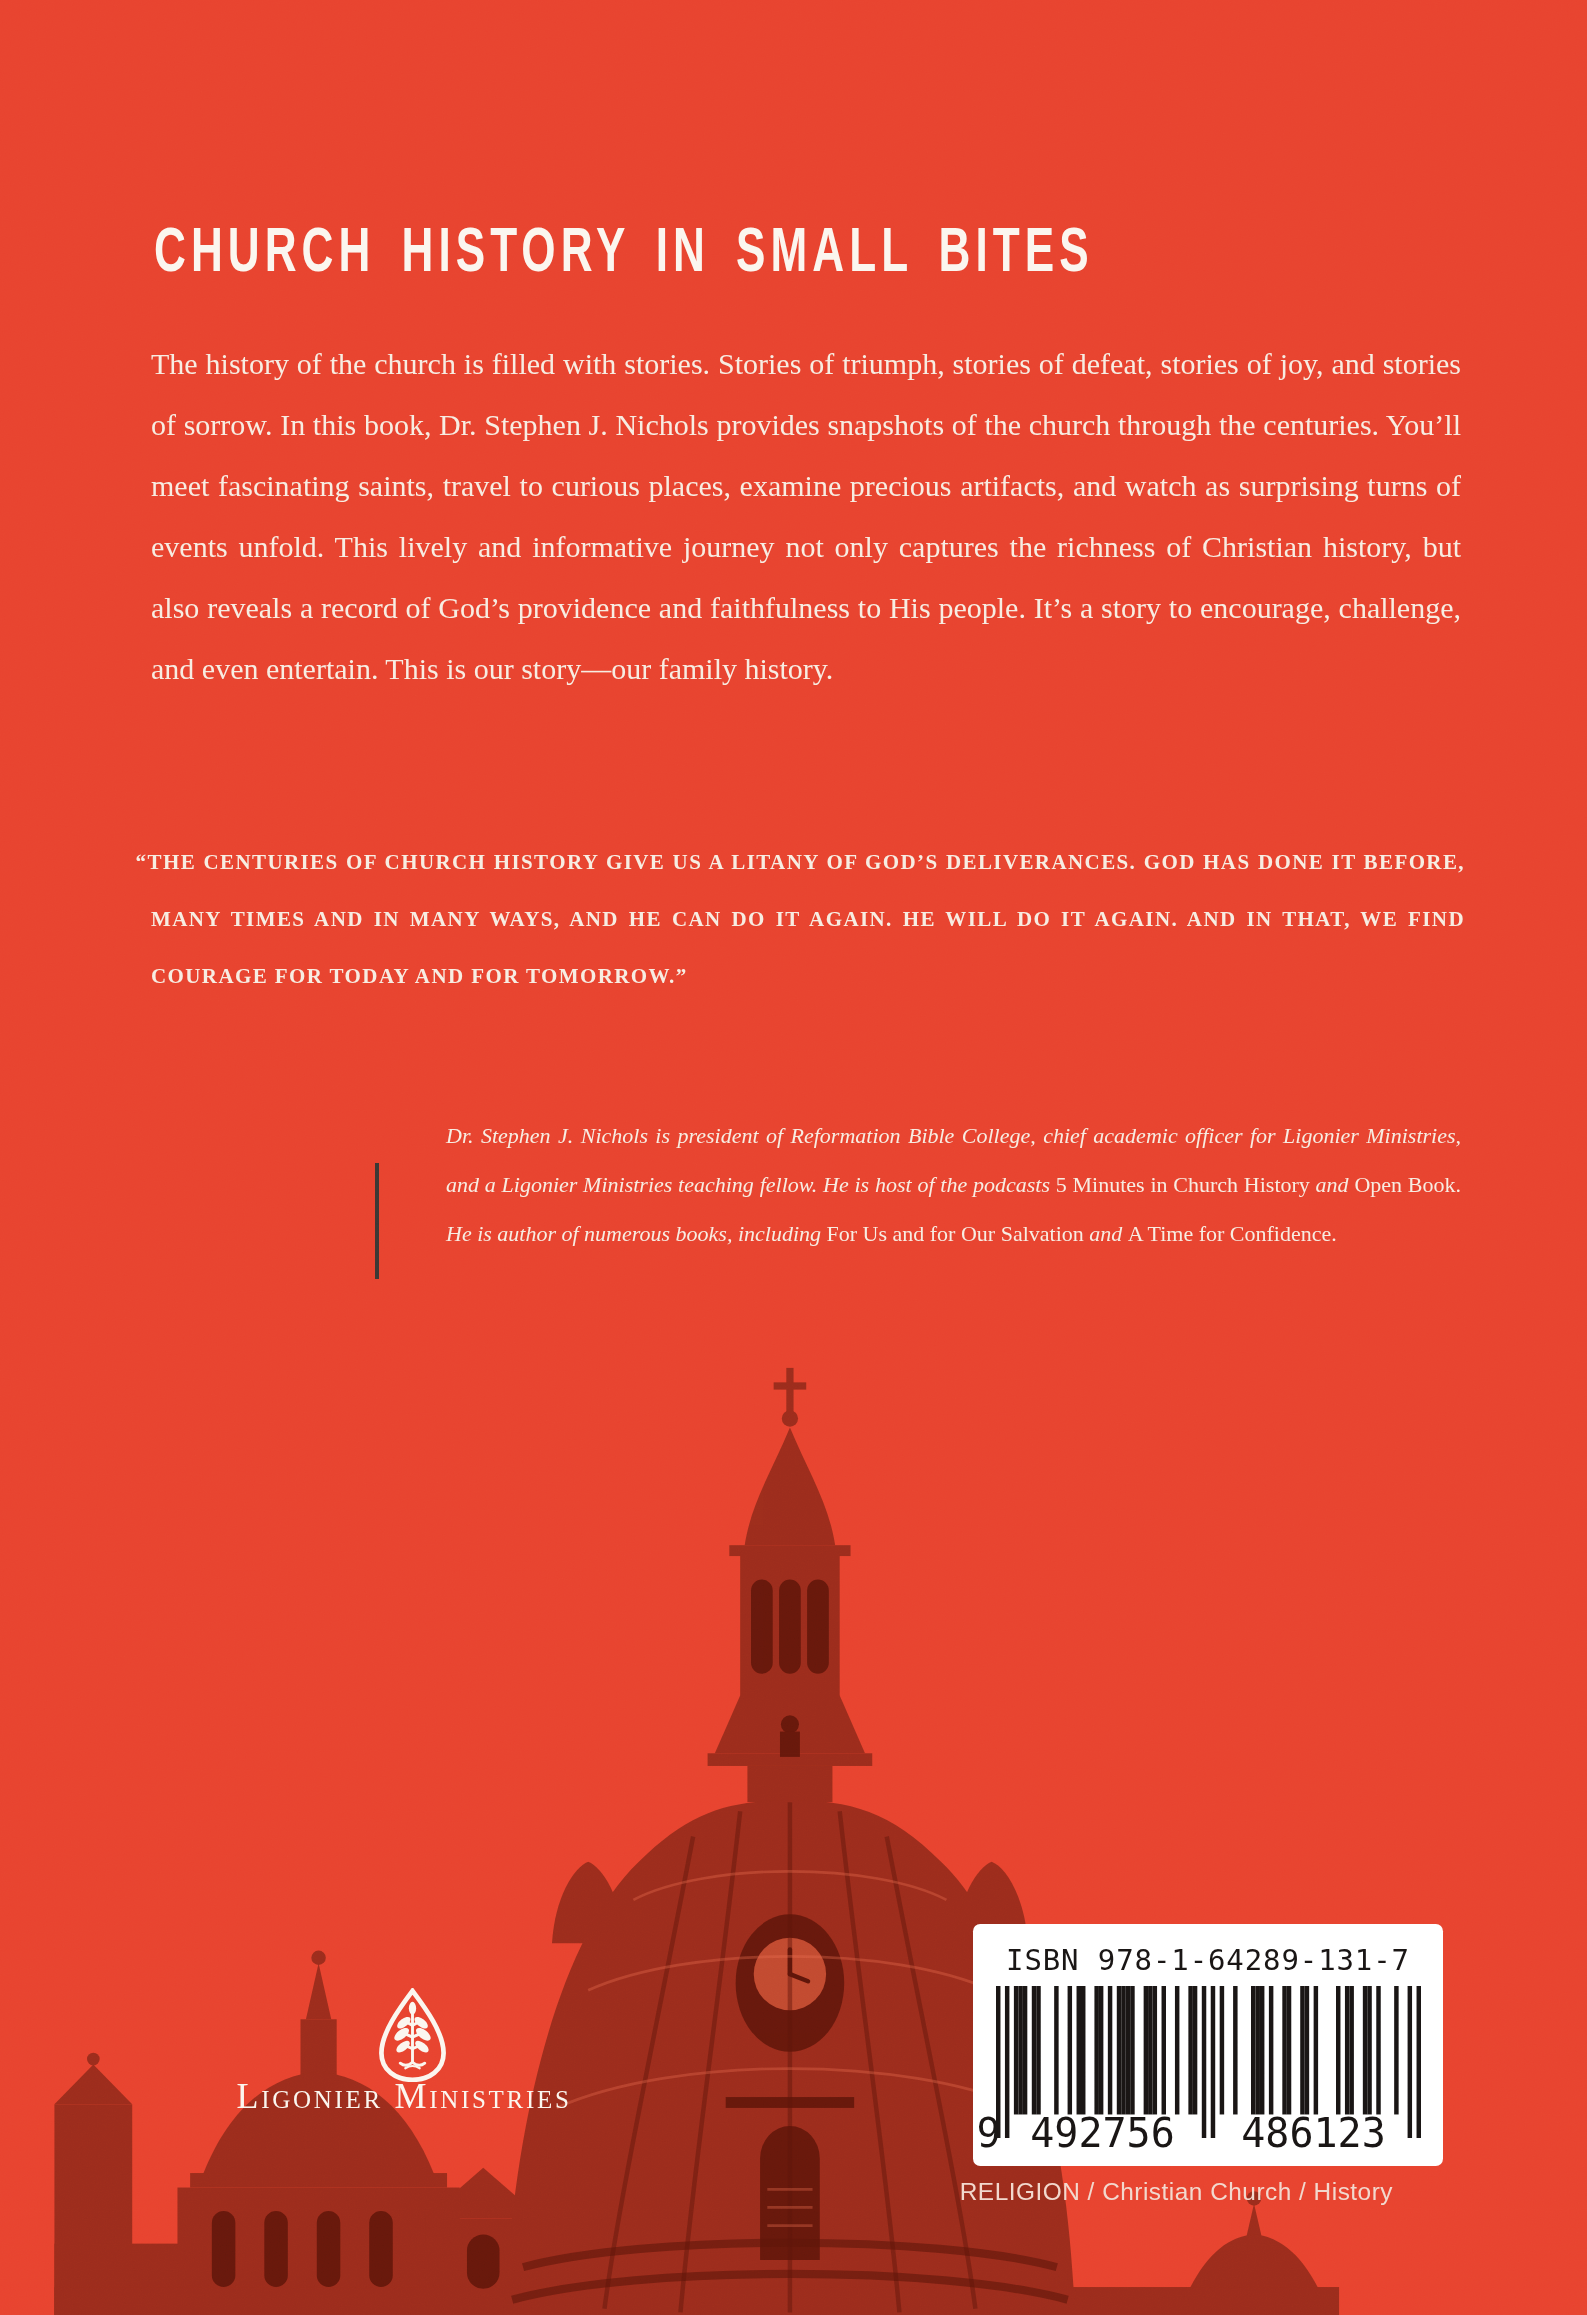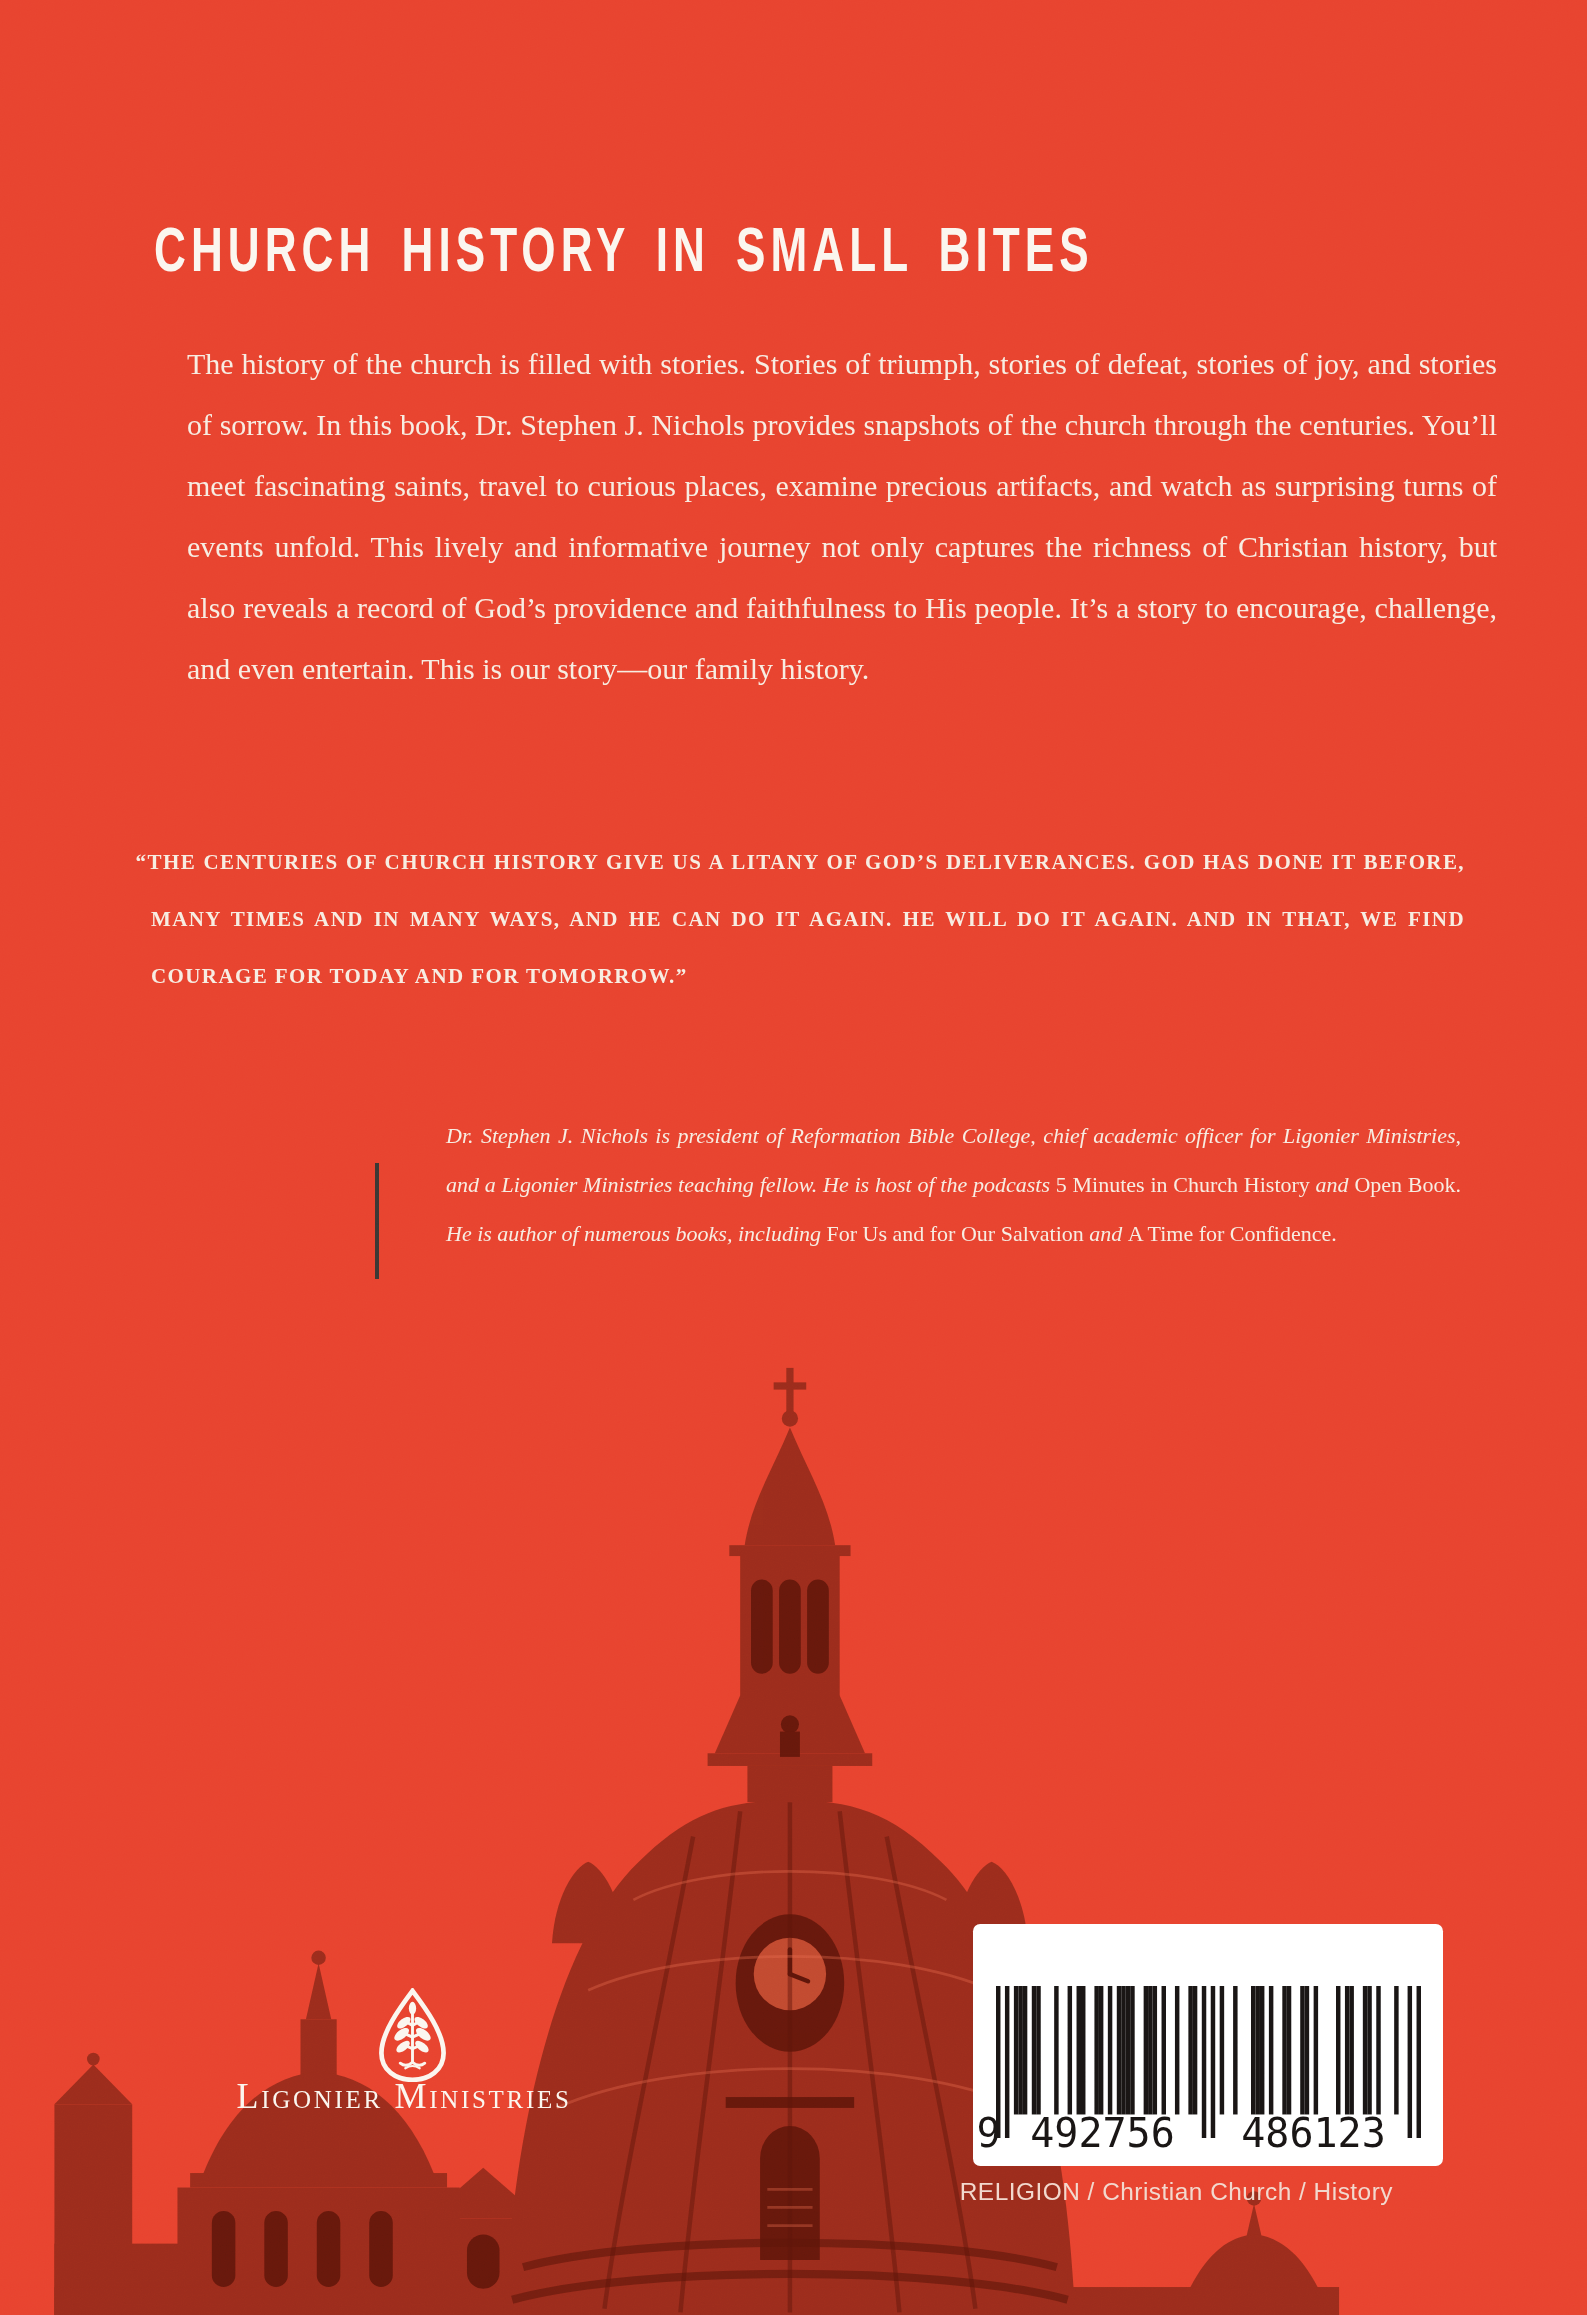--- a/index.html
+++ b/index.html
@@ -23,21 +23,21 @@
   .headline{
     position:absolute;left:154px;top:217px;height:65px;white-space:nowrap;
     font-family:"Liberation Sans",sans-serif;font-weight:700;font-size:63px;line-height:65px;
     letter-spacing:7.2px;word-spacing:12.7px;color:var(--title-ink,#FBF6EF);
     transform:scaleX(.70);transform-origin:left top;z-index:10;
   }
   
   .description{
     position:absolute;left:151px;top:333px;width:1310px;
     font-size:30px;line-height:61px;text-align:justify;text-align-last:left;
-    color:var(--ink,#F7EDE2);z-index:10;margin-left:36px;
+    color:var(--ink,#F7EDE2);z-index:10;
   }
   
   .pull-quote{
     position:absolute;left:151px;top:834px;width:1314px;
     font-size:21px;line-height:57px;font-weight:700;letter-spacing:1.4px;
     text-align:justify;text-align-last:left;text-indent:-15.4px;
     color:var(--ink,#F7EDE2);z-index:10;
   }
   
   .bio-rule{position:absolute;left:375px;top:1163px;width:3.6px;height:116px;background:var(--bio-rule,#3B3734);z-index:10;}
@@ -192,20 +192,21 @@
     <ellipse cx="62" cy="48" rx="11" ry="5.5" transform="rotate(38 62 48)"></ellipse>
     <ellipse cx="35" cy="64" rx="12" ry="6" transform="rotate(-38 35 64)"></ellipse>
     <ellipse cx="65" cy="64" rx="12" ry="6" transform="rotate(38 65 64)"></ellipse>
     <ellipse cx="37" cy="81" rx="11" ry="5.5" transform="rotate(-38 37 81)"></ellipse>
     <ellipse cx="63" cy="81" rx="11" ry="5.5" transform="rotate(38 63 81)"></ellipse>
   </g>
 </svg>
 <div class="publisher-wordmark">Ligonier Ministries</div>
 
 <div class="barcode-panel">
+  <div class="isbn-label">ISBN 978-1-64289-131-7</div>
   <svg id="barcode-bars" viewBox="0 0 470 168" preserveAspectRatio="none" aria-hidden="true">
       <rect x="0.00" y="0" width="4.95" height="168"></rect>
       <rect x="9.89" y="0" width="4.95" height="168"></rect>
       <rect x="19.79" y="0" width="4.95" height="142"></rect>
       <rect x="24.74" y="0" width="4.95" height="142"></rect>
       <rect x="29.68" y="0" width="4.95" height="142"></rect>
       <rect x="39.58" y="0" width="4.95" height="142"></rect>
       <rect x="44.53" y="0" width="4.95" height="142"></rect>
       <rect x="64.32" y="0" width="4.95" height="142"></rect>
       <rect x="79.16" y="0" width="4.95" height="142"></rect>

